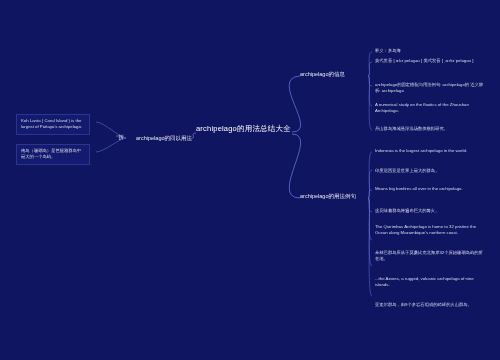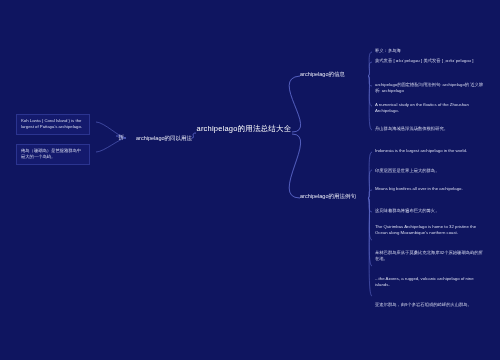--- a/index.html
+++ b/index.html
@@ -29,21 +29,21 @@
     pointer-events: none;
   }
   .node {
     position: absolute;
     box-sizing: border-box;
   }
   .root {
     left: 196px;
     top: 124px;
     width: 96px;
-    text-align: center;
+    text-align: left;
     font-size: 7.5px;
     line-height: 10px;
     color: #ffffff;
     letter-spacing: 0.2px;
   }
   .branch {
     font-size: 5.5px;
     line-height: 8px;
     color: #e9eaf6;
   }

